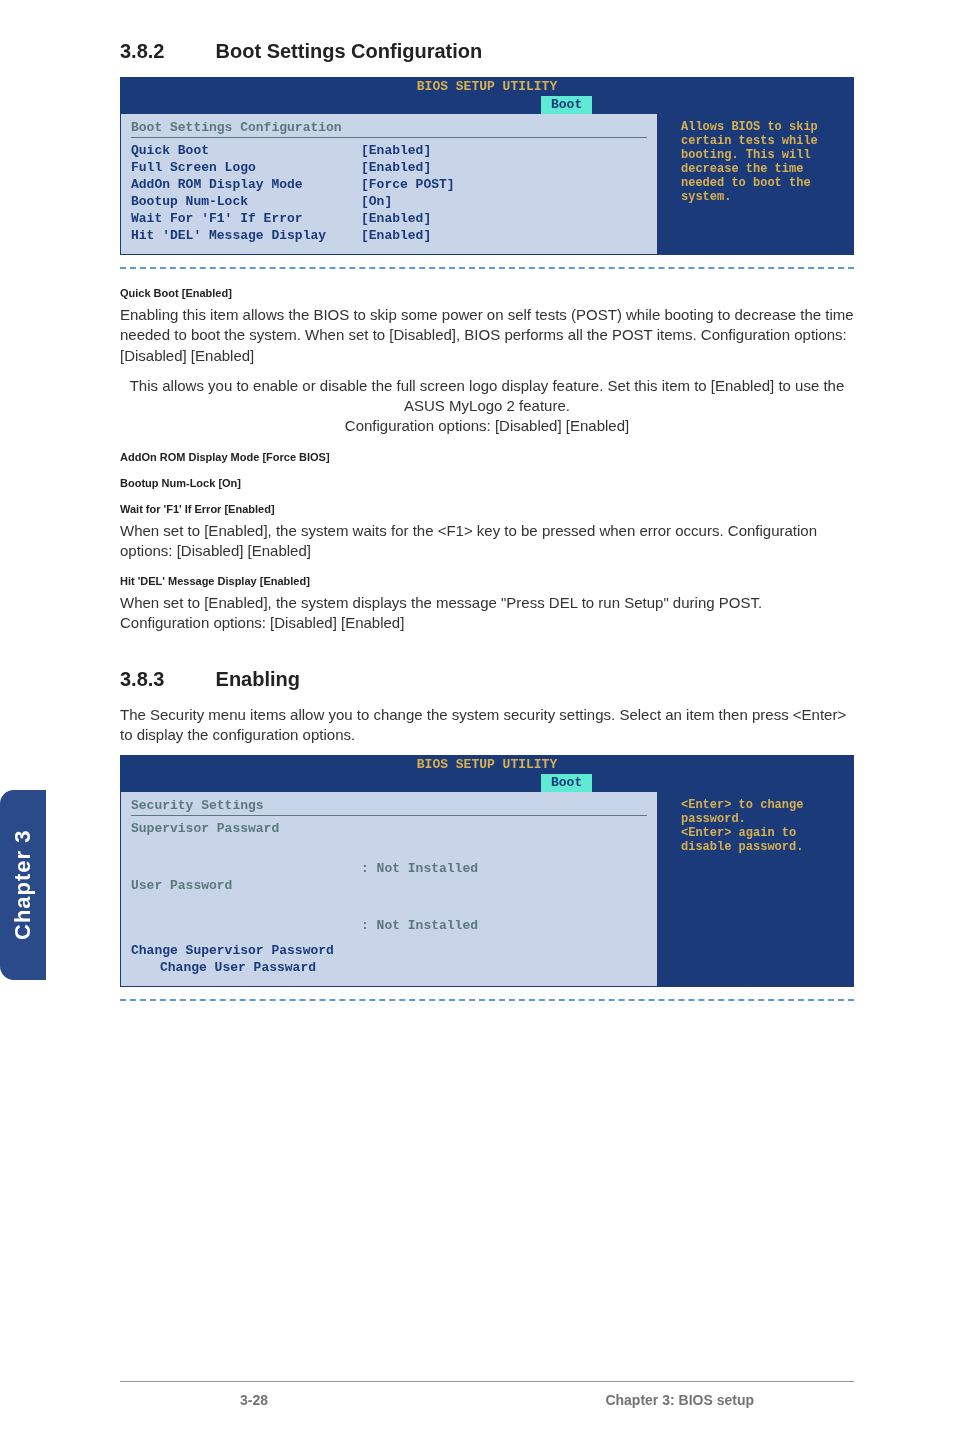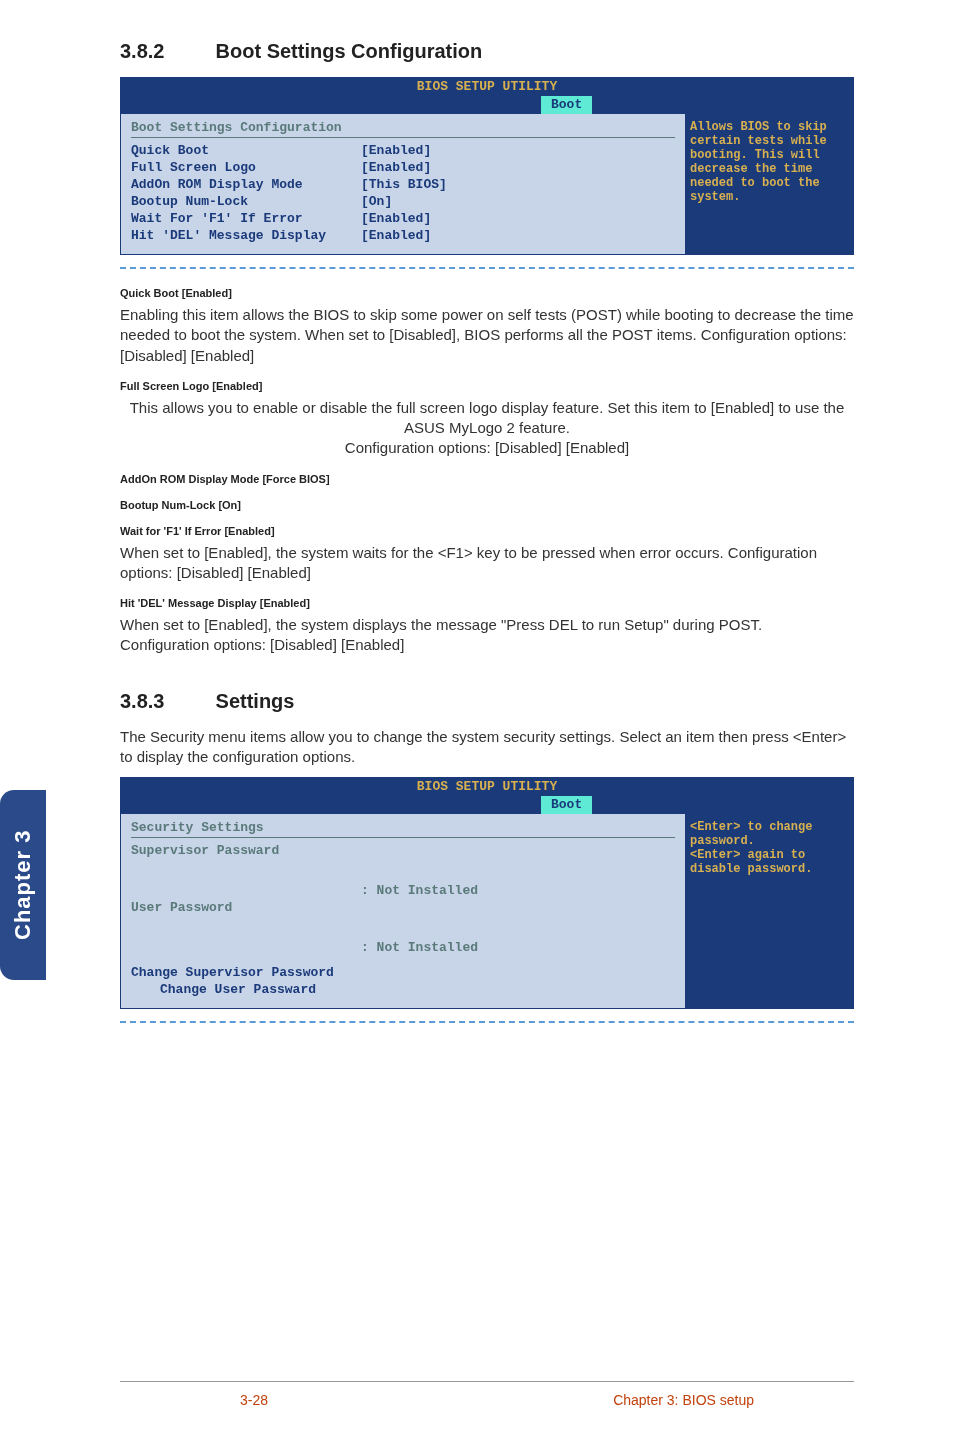--- a/index.html
+++ b/index.html
@@ -55,24 +55,24 @@
   }
   .bios-body {
     display: flex;
   }
   .bios-left {
     flex: 1;
     padding: 6px 10px 10px 10px;
     color: #1a3a7a;
   }
   .bios-right {
-    width: 168px;
+    width: 196px;
     background: #1a3a7a;
     color: #d8b050;
-    padding: 6px 5px;
+    padding: 6px 24px;
     font-weight: bold;
     font-size: 12px;
   }
   .bios-heading {
     color: #5a7a7a;
     font-weight: bold;
     margin-bottom: 2px;
   }
   .bios-sep {
     border-top: 1px solid #5a7a7a;
@@ -122,24 +122,25 @@
   }
   .footer {
     position: absolute;
     bottom: 30px;
     left: 0;
     right: 0;
     padding: 0 100px 0 120px;
     display: flex;
     justify-content: space-between;
     font-size: 14px;
-    color: #c2410c;
+    color: #737373;
     border-top: 1px solid #888;
     padding-top: 6px;
     margin: 0 100px 0 120px;
+    font-weight: bold;
   }
   .footer-line {
     position: absolute;
     bottom: 56px;
     left: 120px;
     right: 100px;
     height: 1px;
     background: #999;
   }
   .sec-spacer { height: 24px; }
@@ -167,21 +168,21 @@
             <div class="bios-row">
               <span class="bios-label">Quick Boot</span>
               <span class="bios-val">[Enabled]</span>
             </div>
             <div class="bios-row">
               <span class="bios-label">Full Screen Logo</span>
               <span class="bios-val">[Enabled]</span>
             </div>
             <div class="bios-row">
               <span class="bios-label">AddOn ROM Display Mode</span>
-              <span class="bios-val">[This BIOS]</span>
+              <span class="bios-val">[Force POST]</span>
             </div>
             <div class="bios-row">
               <span class="bios-label">Bootup Num-Lock</span>
               <span class="bios-val">[On]</span>
             </div>
             <div class="bios-row">
               <span class="bios-label">Wait For 'F1' If Error</span>
               <span class="bios-val">[Enabled]</span>
             </div>
             <div class="bios-row">
@@ -191,36 +192,35 @@
           </div>
       </div>
       <div class="bios-right">Allows BIOS to skip certain tests while booting. This will decrease the time needed to boot the system.</div>
     </div>
   </div>
   <div class="dashed-sep"></div>
 
   <div id="items">
       <h3 class="sub">Quick Boot [Enabled]</h3>
       <p class="body" style="white-space: pre-line;">Enabling this item allows the BIOS to skip some power on self tests (POST) while booting to decrease the time needed to boot the system. When set to [Disabled], BIOS performs all the POST items. Configuration options: [Disabled] [Enabled]</p>
-      <h3 class="sub">Full Screen Logo [Enabled]</h3>
       <p class="body" style="white-space: pre-line; text-align: center;">This allows you to enable or disable the full screen logo display feature. Set this item to [Enabled] to use the ASUS MyLogo 2 feature.
 Configuration options: [Disabled] [Enabled]</p>
       <h3 class="sub">AddOn ROM Display Mode [Force BIOS]</h3>
       <h3 class="sub">Bootup Num-Lock [On]</h3>
       <h3 class="sub">Wait for 'F1' If Error [Enabled]</h3>
       <p class="body" style="white-space: pre-line;">When set to [Enabled], the system waits for the &lt;F1&gt; key to be pressed when error occurs. Configuration options: [Disabled] [Enabled]</p>
       <h3 class="sub">Hit 'DEL' Message Display [Enabled]</h3>
       <p class="body" style="white-space: pre-line;">When set to [Enabled], the system displays the message "Press DEL to run Setup" during POST. Configuration options: [Disabled] [Enabled]</p>
     </div>
 
   <div class="sec-spacer"></div>
 
   <h2 class="section-num">
     <span class="num">3.8.3</span>
-    <span>Settings</span>
+    <span>Enabling</span>
   </h2>
   <p class="body">The Security menu items allow you to change the system security settings. Select an item then press &lt;Enter&gt; to display the configuration options.</p>
 
   <div class="bios-box">
     <div class="bios-title-row">BIOS SETUP UTILITY</div>
     <div class="tab-row">
       <span class="tab">Boot</span>
     </div>
     <div class="bios-body">
       <div class="bios-left">

